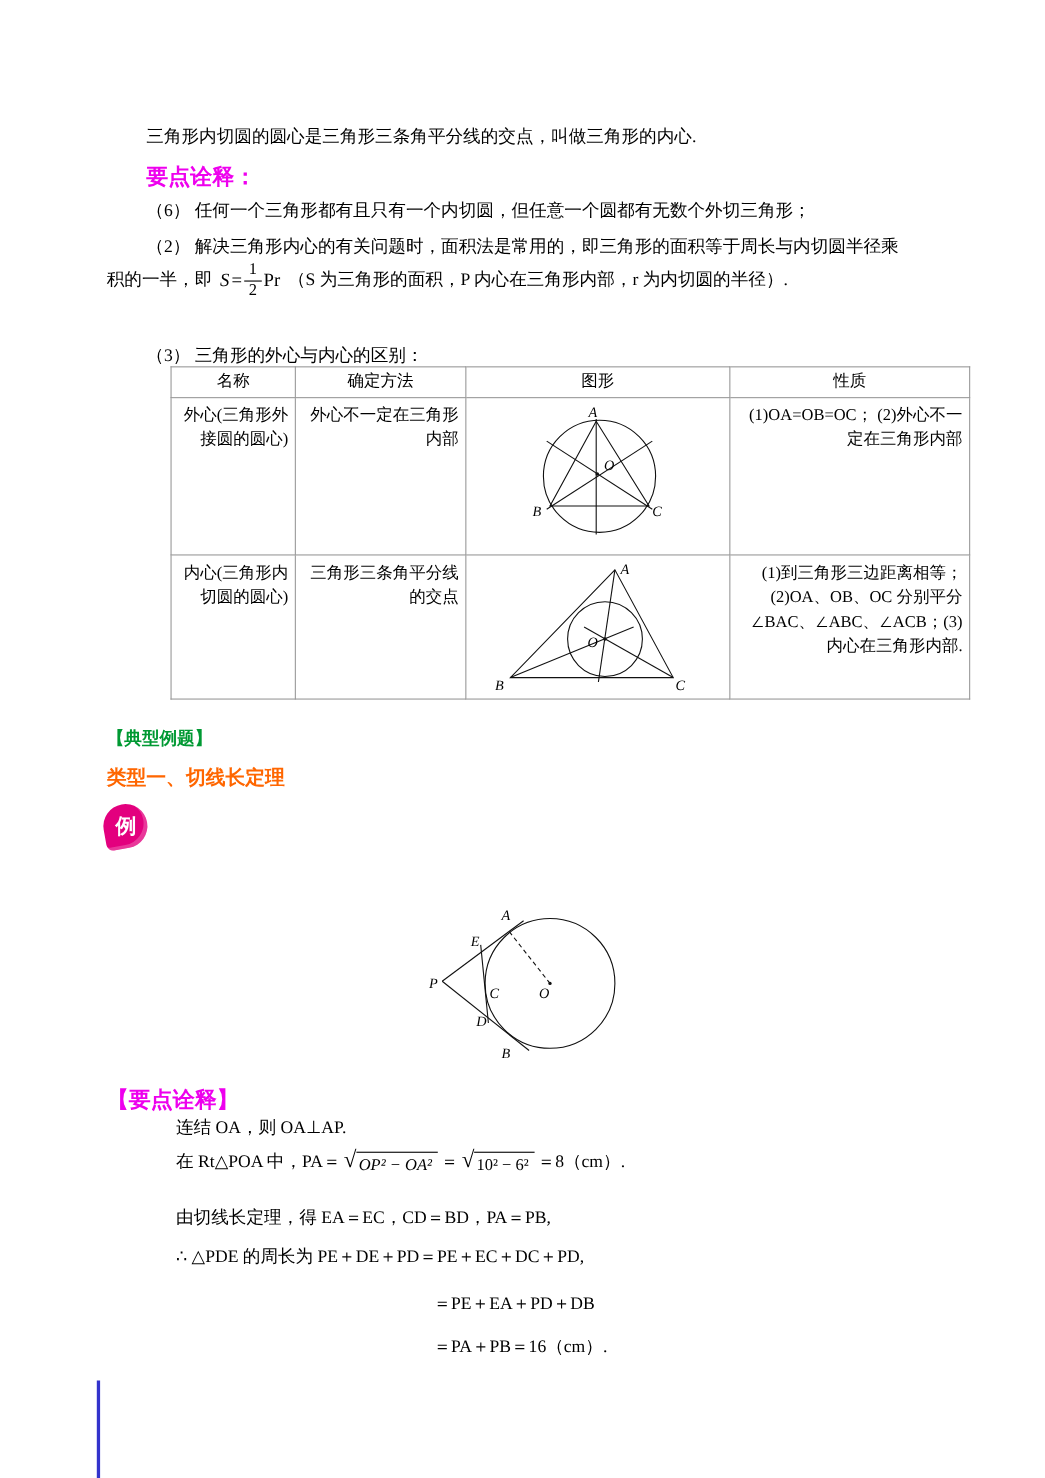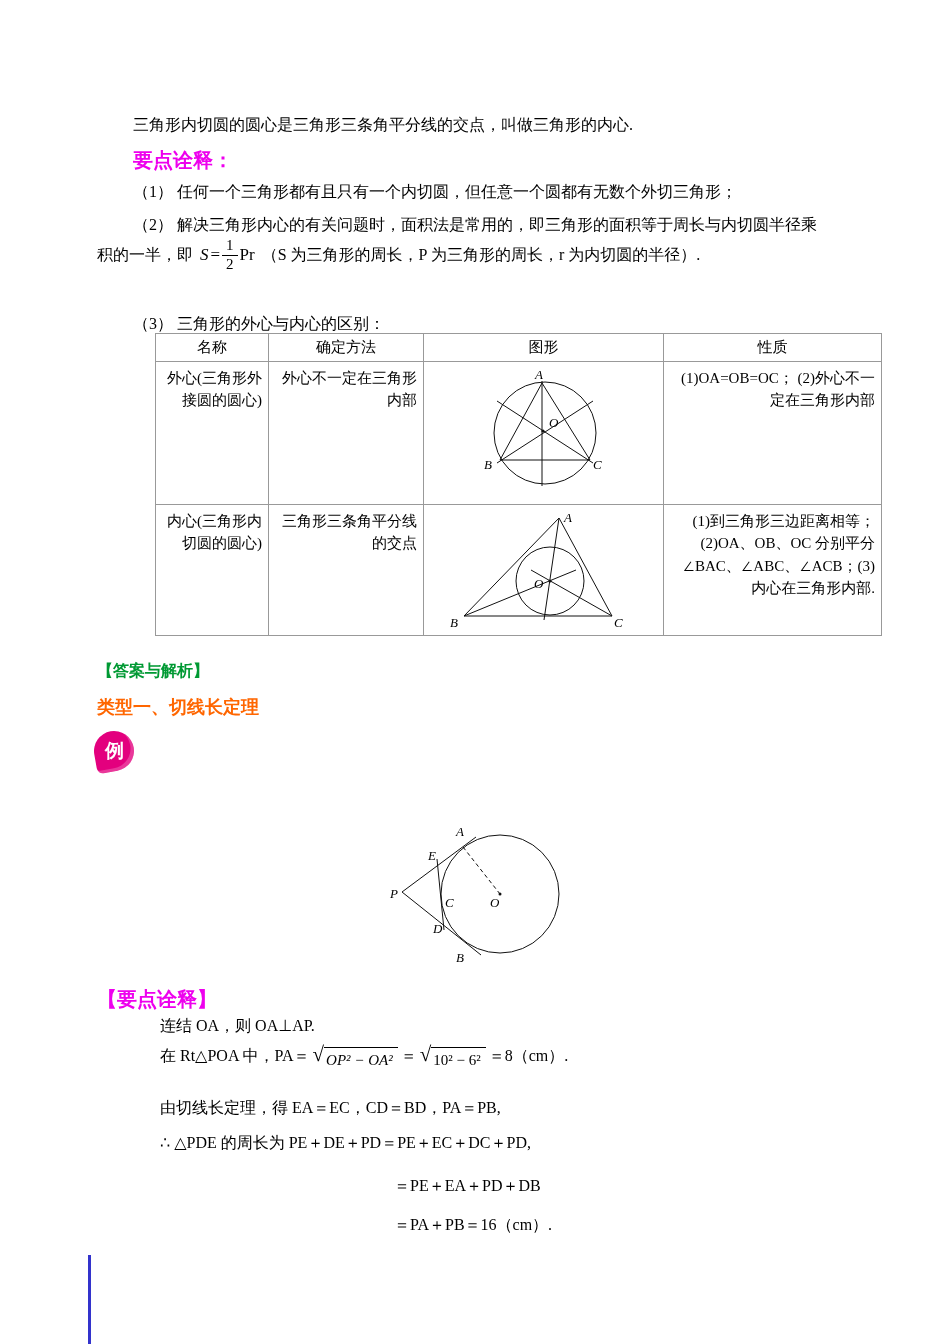--- a/index.html
+++ b/index.html
@@ -52,36 +52,36 @@
 </style>
 </head>
 <body>
 
 <div id="page">
 
   <p class="abs body-text" style="left:133px; top:113px;">三角形内切圆的圆心是三角形三条角平分线的交点，叫做三角形的内心.</p>
 
   <p class="abs heading-magenta" style="left:133px; top:147px;">要点诠释：</p>
 
-  <p class="abs body-text" style="left:133px; top:180px;">（1） 任何一个三角形都有且只有一个内切圆，但任意一个圆都有无数个外切三角形；</p>
+  <p class="abs body-text" style="left:133px; top:180px;">（6） 任何一个三角形都有且只有一个内切圆，但任意一个圆都有无数个外切三角形；</p>
 
   <p class="abs body-text" style="left:133px; top:213px;">（2） 解决三角形内心的有关问题时，面积法是常用的，即三角形的面积等于周长与内切圆半径乘</p>
 
   <div class="abs formula-line" style="left:97px; top:232px;">
     <span class="body-text">积的一半，即</span>
     <span class="formula">
       <span class="math-var">S</span>
       <span>=</span>
       <span class="frac">
         <span class="num">1</span>
         <span class="den">2</span>
       </span>
       <span>Pr</span>
     </span>
-    <span class="body-text">（S 为三角形的周长，P 为三角形的周长，r 为内切圆的半径）.</span>
+    <span class="body-text">（S 为三角形的面积，P 内心在三角形内部，r 为内切圆的半径）.</span>
   </div>
 
   <p class="abs body-text" style="left:133px; top:312px;">（3） 三角形的外心与内心的区别：</p>
 
   <table class="abs compare-table" style="left:115px; top:333px;margin-left:40px;">
     <colgroup>
         <col style="width:113px">
         <col style="width:155px">
         <col style="width:240px">
         <col style="width:218px">
@@ -137,21 +137,21 @@
               <text x="170" y="117">C</text>
               <text x="90" y="78">O</text>
             </g>
           </svg>
         </td>
         <td>(1)到三角形三边距离相等；(2)OA、OB、OC 分别平分∠BAC、∠ABC、∠ACB；(3)内心在三角形内部.</td>
       </tr>
     </tbody>
   </table>
 
-  <p class="abs heading-green" style="left:97px; top:661px;">【答案与解析】</p>
+  <p class="abs heading-green" style="left:97px; top:661px;">【典型例题】</p>
 
   <p class="abs heading-orange" style="left:97px; top:695px;">类型一、切线长定理</p>
 
   <div class="abs example-badge" style="left:94px; top:731px;">
     <span class="badge-text">例</span>
   </div>
 
 
   <div class="abs" style="left:388px; top:810px;">
     <svg width="235" height="166" viewBox="0 0 235 166">

